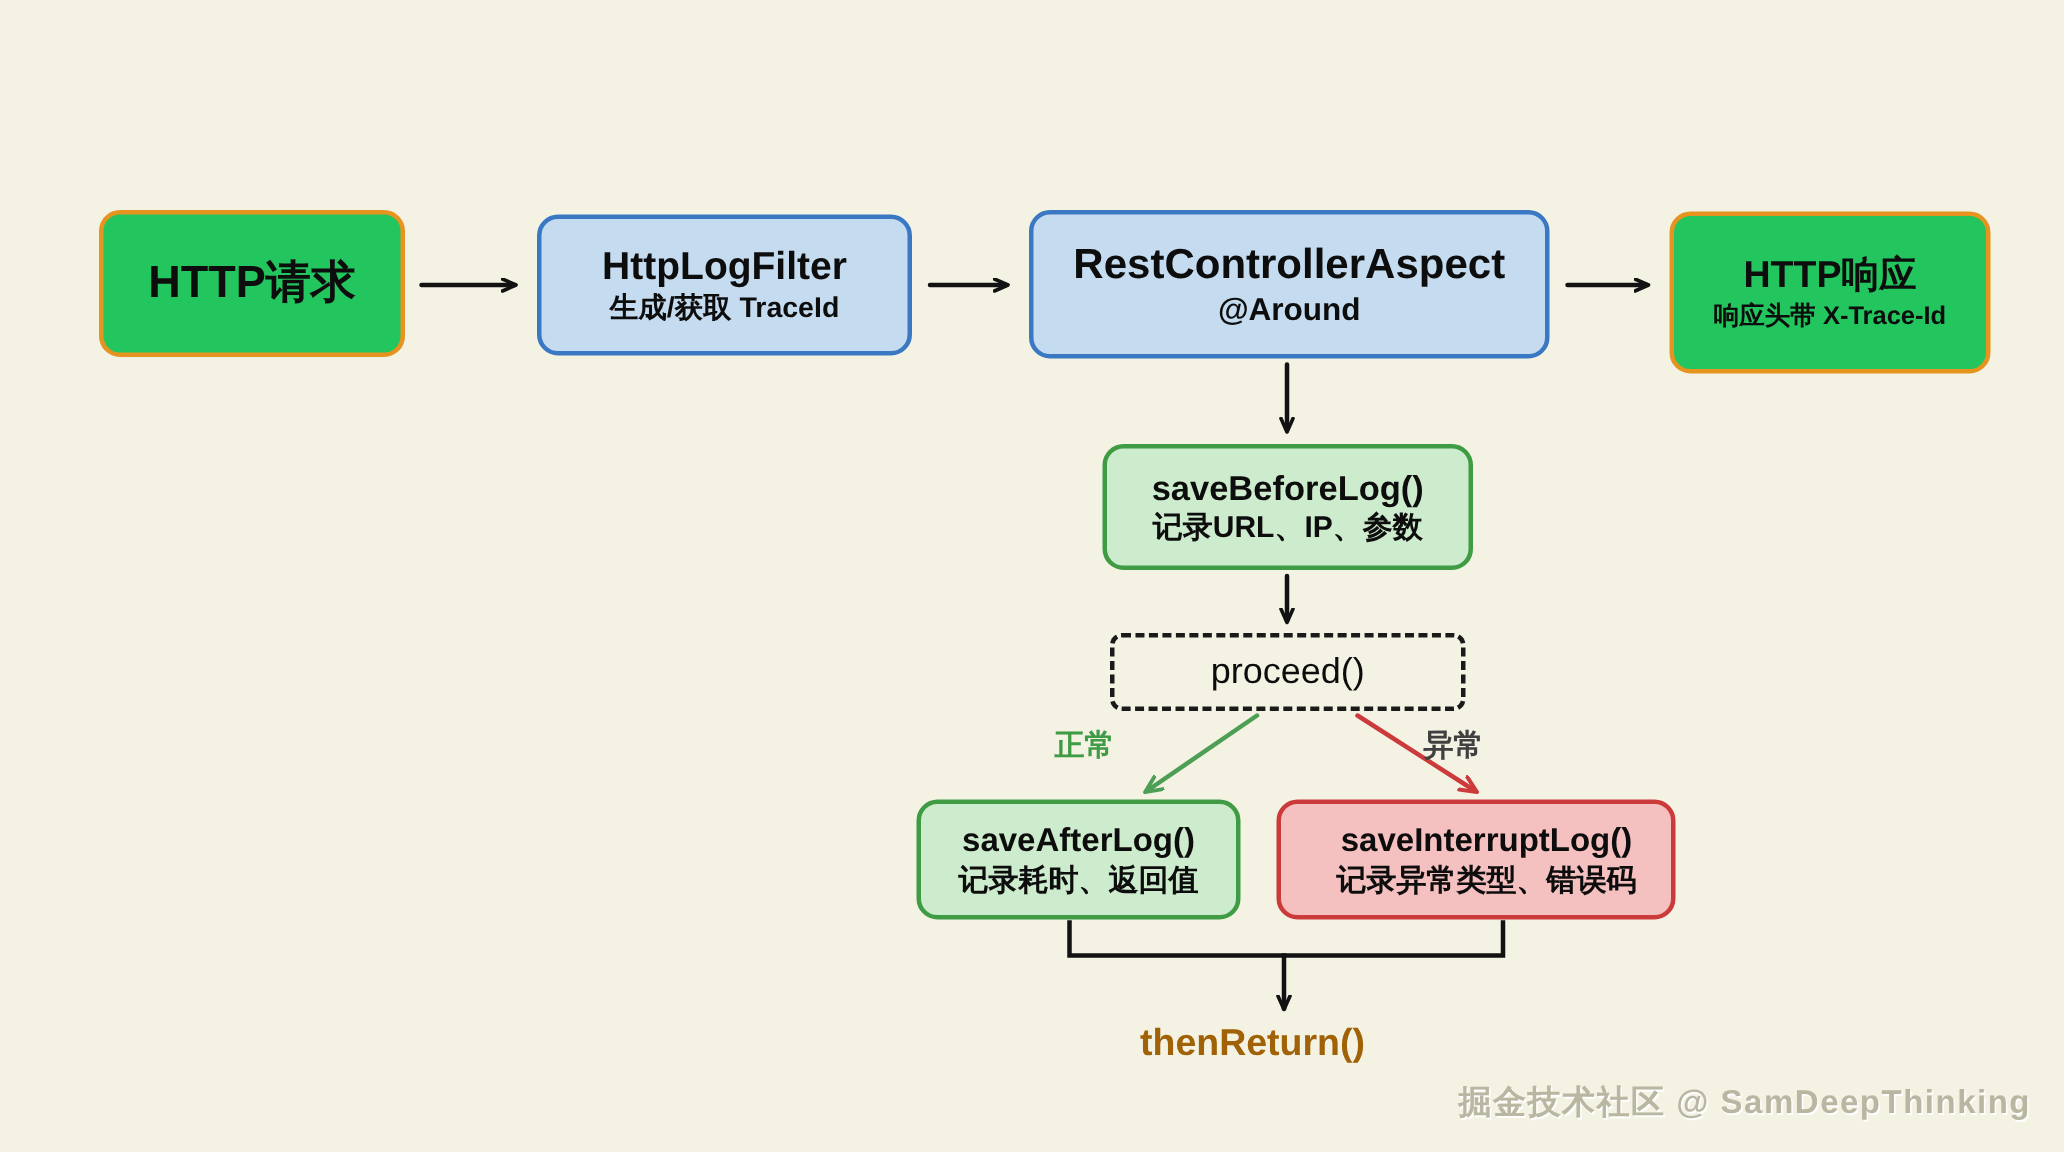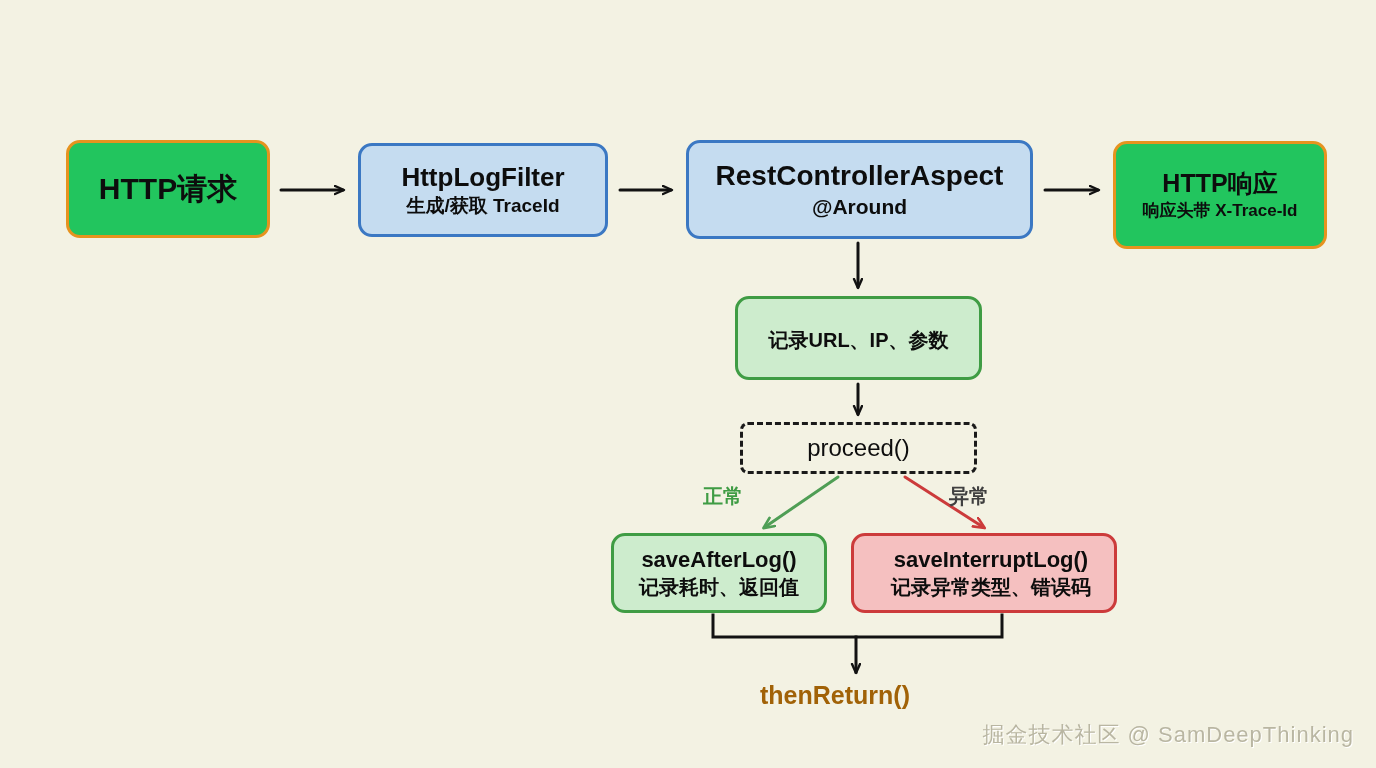--- a/index.html
+++ b/index.html
@@ -103,20 +103,21 @@
 
   #watermark {
     position: absolute;
     right: 22px;
     bottom: 18px;
     font-size: 22px;
     color: #b9b6a2;
     letter-spacing: 1px;
     text-shadow: 1px 1px 0 #ffffff;
     white-space: nowrap;
+    font-weight: bold;
   }
   svg#wires {
     position: absolute;
     left: 0; top: 0;
     width: 1376px;
     height: 768px;
     pointer-events: none;
   }
 </style>
 </head>
@@ -169,20 +170,21 @@
     <div class="t1">RestControllerAspect</div>
     <div class="t2">@Around</div>
   </div>
 
   <div class="node orange" id="node-http-response">
     <div class="t1">HTTP响应</div>
     <div class="t2">响应头带 X-Trace-Id</div>
   </div>
 
   <div class="node green" id="node-save-before">
+    <div class="t1">saveBeforeLog()</div>
     <div class="t2">记录URL、IP、参数</div>
   </div>
 
   <div class="node dashed" id="node-proceed">
     <div class="t1">proceed()</div>
   </div>
 
   <div class="node green" id="node-save-after">
     <div class="t1">saveAfterLog()</div>
     <div class="t2">记录耗时、返回值</div>

